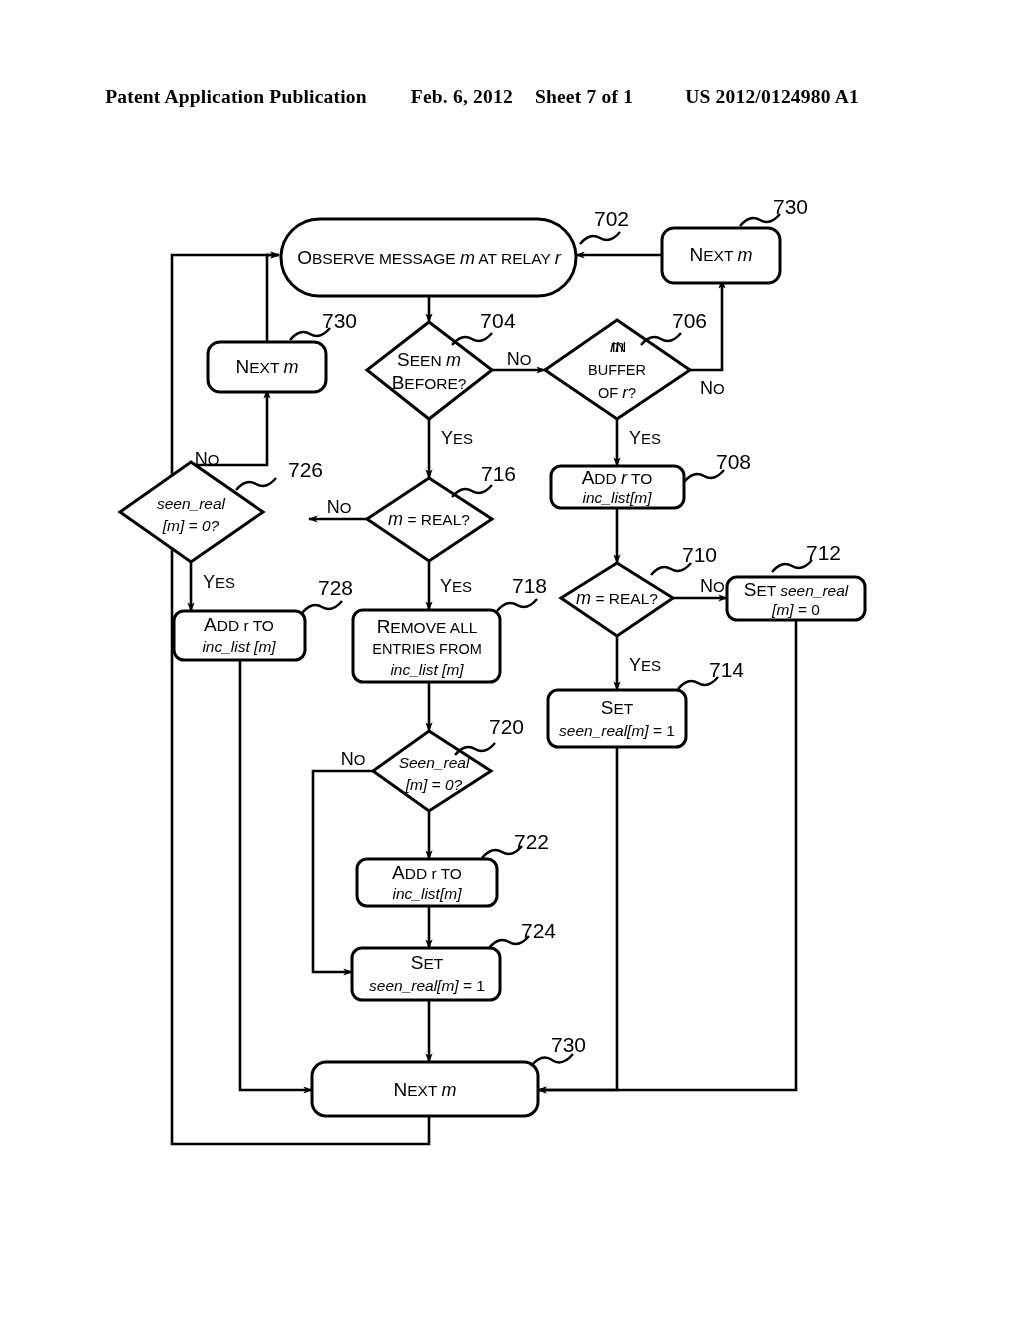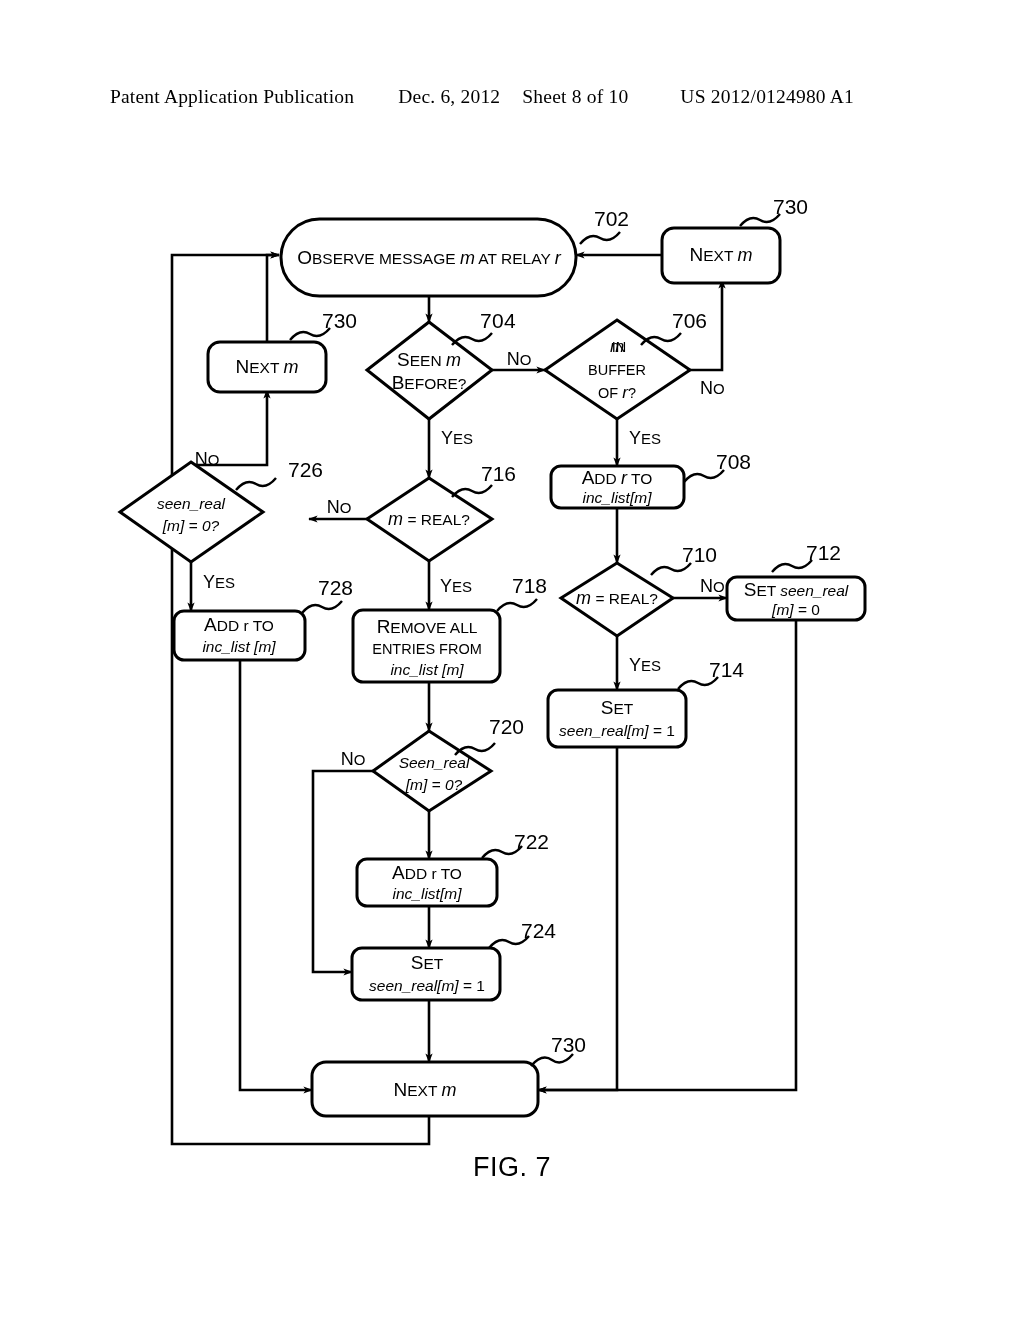--- a/index.html
+++ b/index.html
@@ -7,21 +7,21 @@
     width:1024px;height:1320px;position:relative;overflow:hidden;
     font-family:"Liberation Sans", sans-serif;color:#000;
   }
   .page{position:absolute;inset:0;}
 
   
   .hdr{
     position:absolute;top:86px;left:0;width:964px;
     display:flex;justify-content:center;align-items:baseline;
     font-family:"Liberation Serif", serif;
-    font-weight:normal;font-size:19.5px;letter-spacing:0.2px;
+    font-weight:bold;font-size:19.5px;letter-spacing:0.2px;
     white-space:nowrap;
   }
   .hdr .seg{display:inline-block;}
   .hdr .g1{margin-right:44px;}
   .hdr .g2{margin-right:22px;}
   .hdr .g3{margin-right:52px;}
 
   
   .figcap{
     position:absolute;left:0;top:1152px;width:1024px;text-align:center;
@@ -38,22 +38,22 @@
   .refnum{font-size:21px;}
   .edgelbl{font-size:15px;}
 </style>
 </head>
 <body>
 
 <div class="page">
 
   <div class="hdr">
     <span class="seg g1">Patent Application Publication</span>
-    <span class="seg g2">Dec. 6, 2012</span>
-    <span class="seg g3">Sheet 8 of 10</span>
+    <span class="seg g2">Feb. 6, 2012</span>
+    <span class="seg g3">Sheet 7 of 1</span>
     <span class="seg">US 2012/0124980 A1</span>
   </div>
 
   <svg class="flow" viewBox="0 0 1024 1320">
     <defs>
       <marker id="ah" markerWidth="10" markerHeight="10" refX="8.6" refY="3.6" orient="auto" markerUnits="userSpaceOnUse">
         <path d="M0,0 L9.5,3.6 L0,7.2 L2.4,3.6 Z" fill="#000"></path>
       </marker>
     </defs>
 
@@ -317,15 +317,14 @@
       <text x="288" y="477" class="refnum">726</text>
 
       <path d="M302,613 q10,-12 20,-6 q10,6 20,-6" stroke="#000" stroke-width="2.4" fill="none"></path>
       <text x="318" y="595" class="refnum">728</text>
 
       <path d="M531,1066 q11,-13 21,-6 q10,7 21,-6" stroke="#000" stroke-width="2.4" fill="none"></path>
       <text x="551" y="1052" class="refnum">730</text>
     </g>
   </svg>
 
-  <div class="figcap">FIG. 7</div>
 
 </div>
 
 </body></html>

